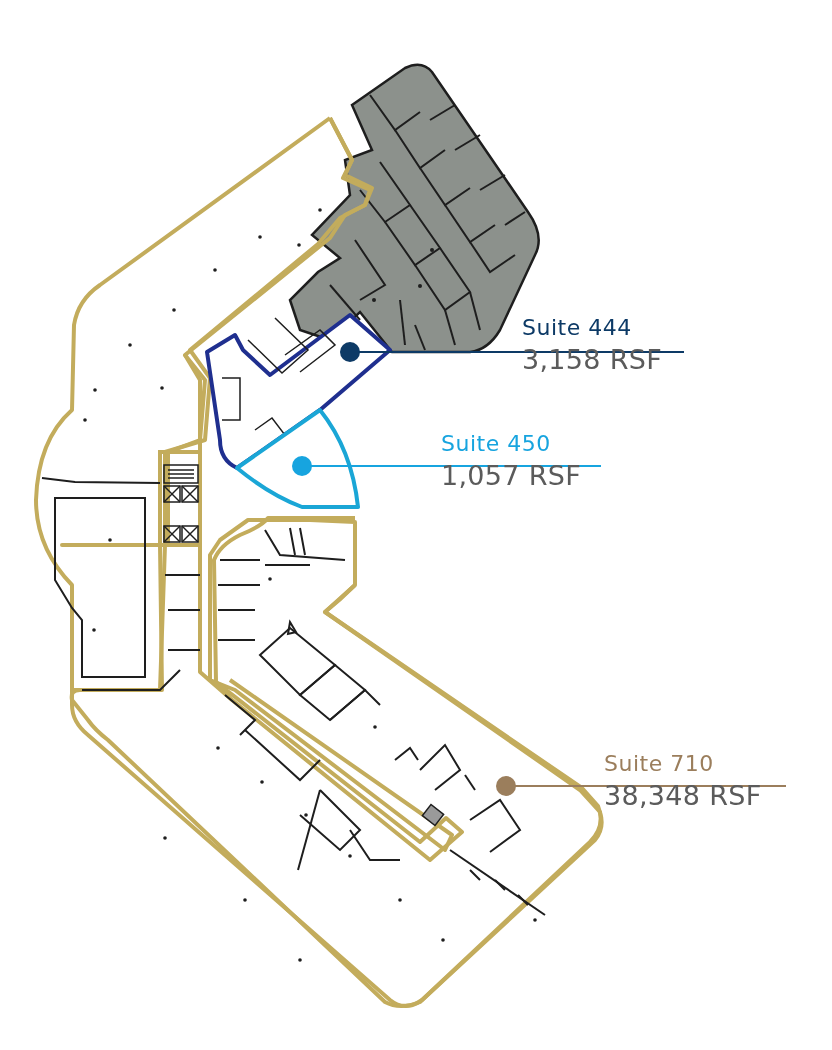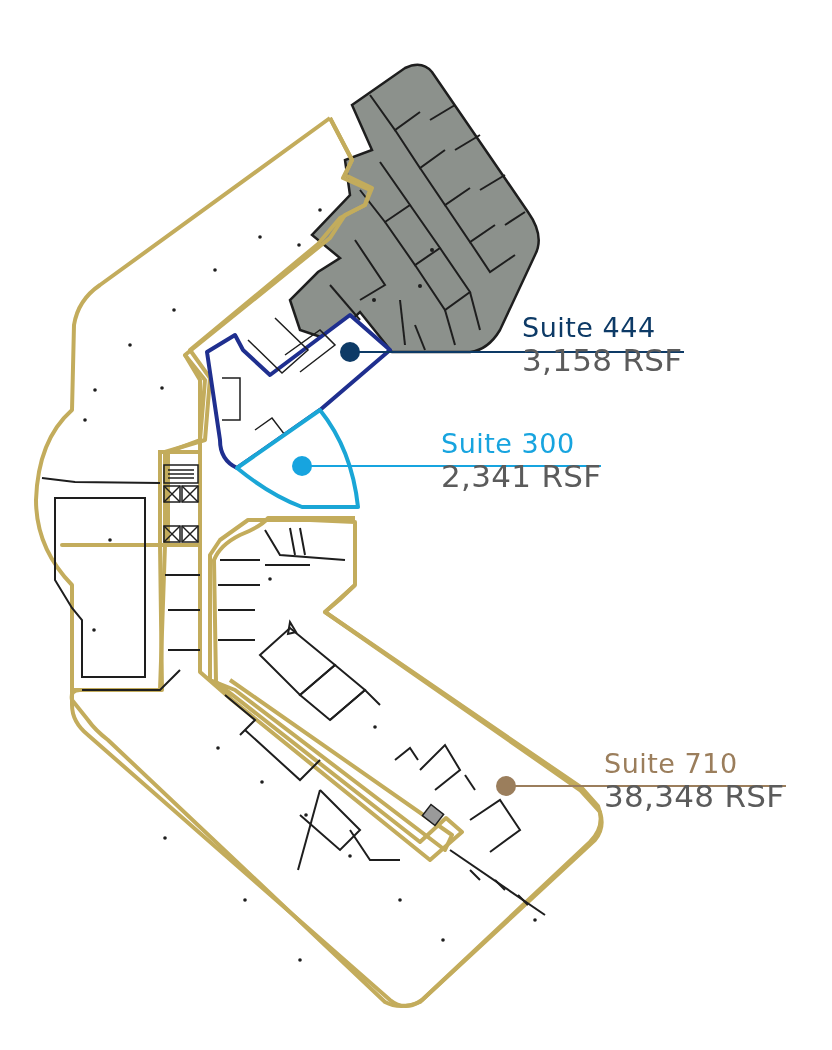--- a/index.html
+++ b/index.html
@@ -1,20 +1,20 @@
 <!DOCTYPE html>
 <html><head>
 <meta charset="utf-8">
 <style>
   html, body { margin: 0; padding: 0; background: #ffffff; }
   body { width: 832px; height: 1050px; position: relative; overflow: hidden; font-family: "Liberation Sans", "DejaVu Sans", sans-serif; }
   #plan { position: absolute; left: 0; top: 0; width: 832px; height: 1050px; }
   .callout { position: absolute; font-family: "DejaVu Sans", "Liberation Sans", sans-serif; }
-  .callout .name { font-size: 27px; line-height: 32px; letter-spacing: 0.5px; }
-  .callout .area { font-size: 31px; line-height: 32px; color: #5b5b5b; letter-spacing: 0.3px; }
+  .callout .name { font-size: 22px; line-height: 32px; letter-spacing: 0.5px; }
+  .callout .area { font-size: 27px; line-height: 32px; color: #5b5b5b; letter-spacing: 0.3px; }
   #callout-444 { left: 522px; top: 312px; }
   #callout-450 { left: 441px; top: 428px; }
   #callout-410 { left: 604px; top: 748px; }
   #callout-444 .name { color: #0d3a66; }
   #callout-450 .name { color: #17a4df; }
   #callout-410 .name { color: #9b7e5c; }
 </style>
 </head>
 <body>
 
@@ -161,19 +161,19 @@
   <circle cx="302" cy="466" r="10" fill="#17a4df"></circle>
   <line x1="506" y1="786" x2="786" y2="786" stroke="#9b7e5c" stroke-width="2"></line>
   <circle cx="506" cy="786" r="10" fill="#9b7e5c"></circle>
 </svg>
 
 <div class="callout" id="callout-444">
   <div class="name">Suite 444</div>
   <div class="area">3,158 RSF</div>
 </div>
 <div class="callout" id="callout-450">
-  <div class="name">Suite 300</div>
-  <div class="area">2,341 RSF</div>
+  <div class="name">Suite 450</div>
+  <div class="area">1,057 RSF</div>
 </div>
 <div class="callout" id="callout-410">
   <div class="name">Suite 710</div>
   <div class="area">38,348 RSF</div>
 </div>
 
 </body></html>

